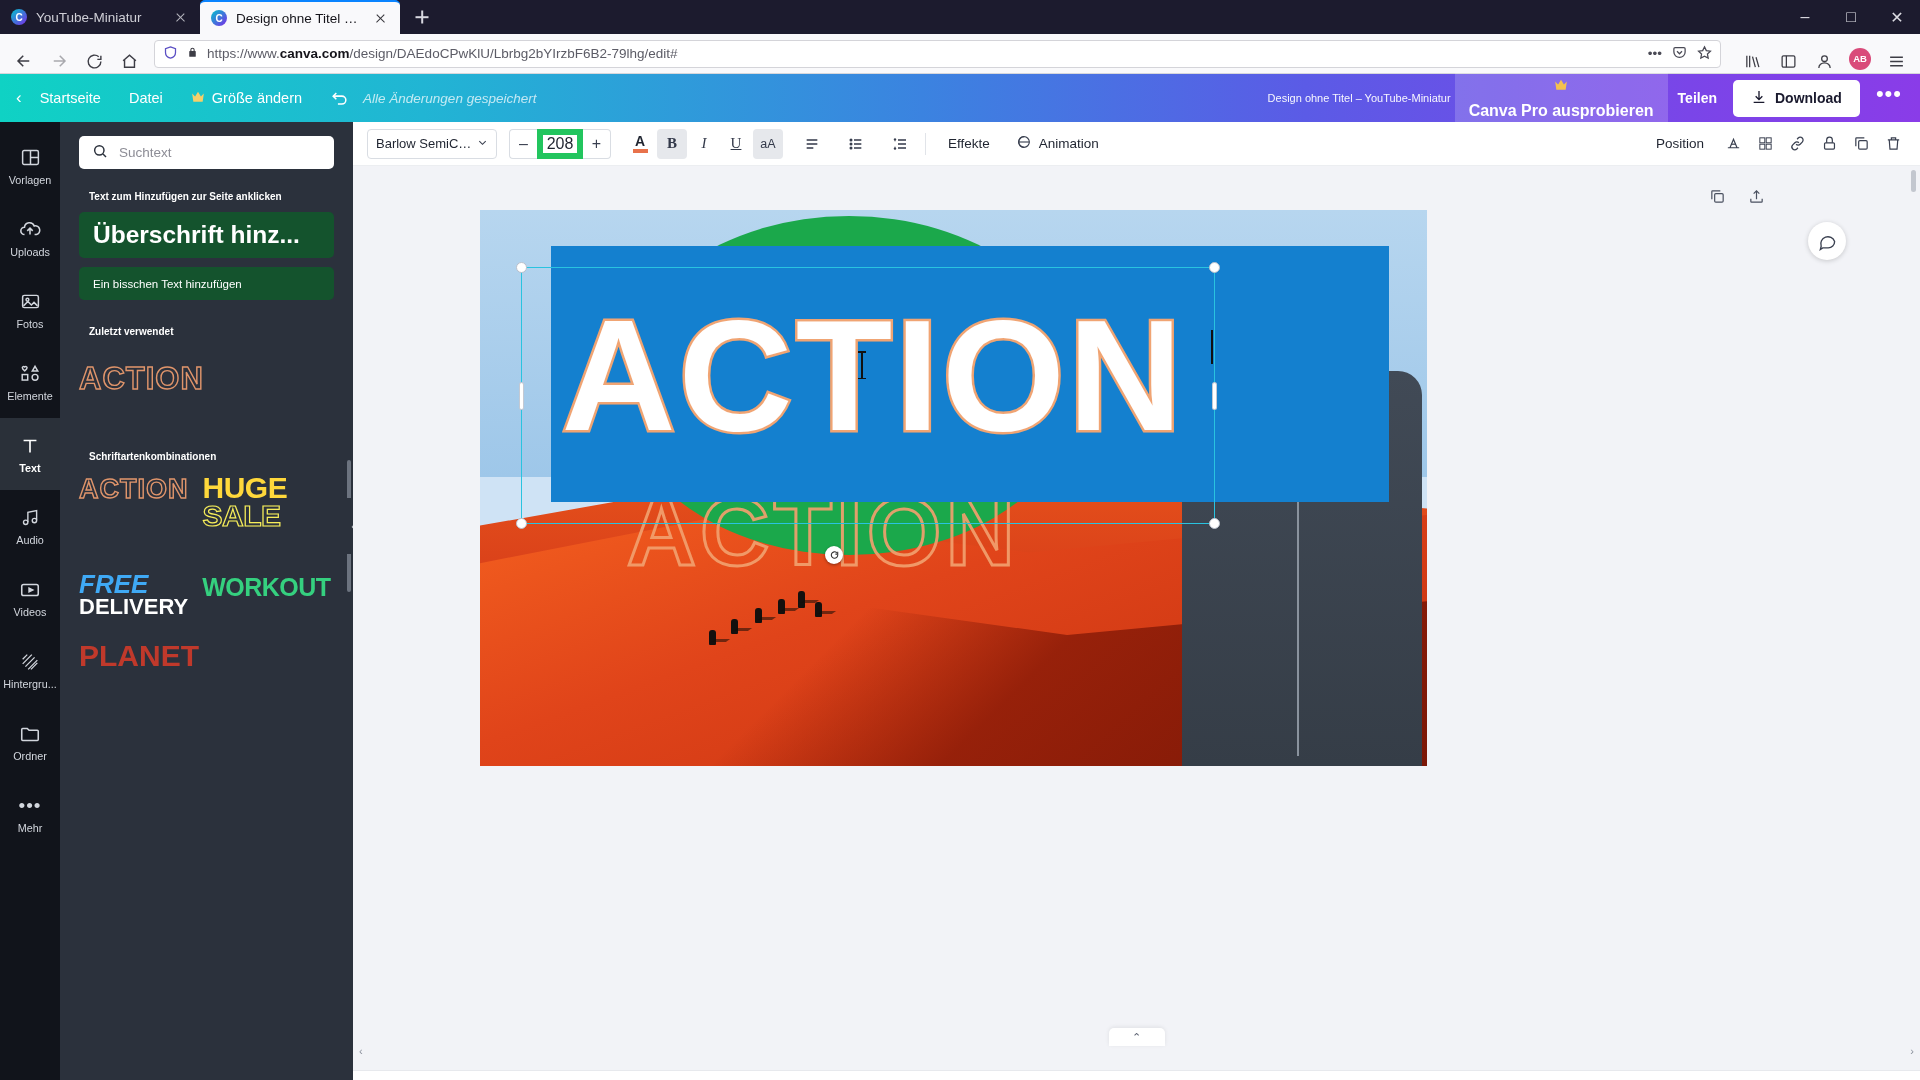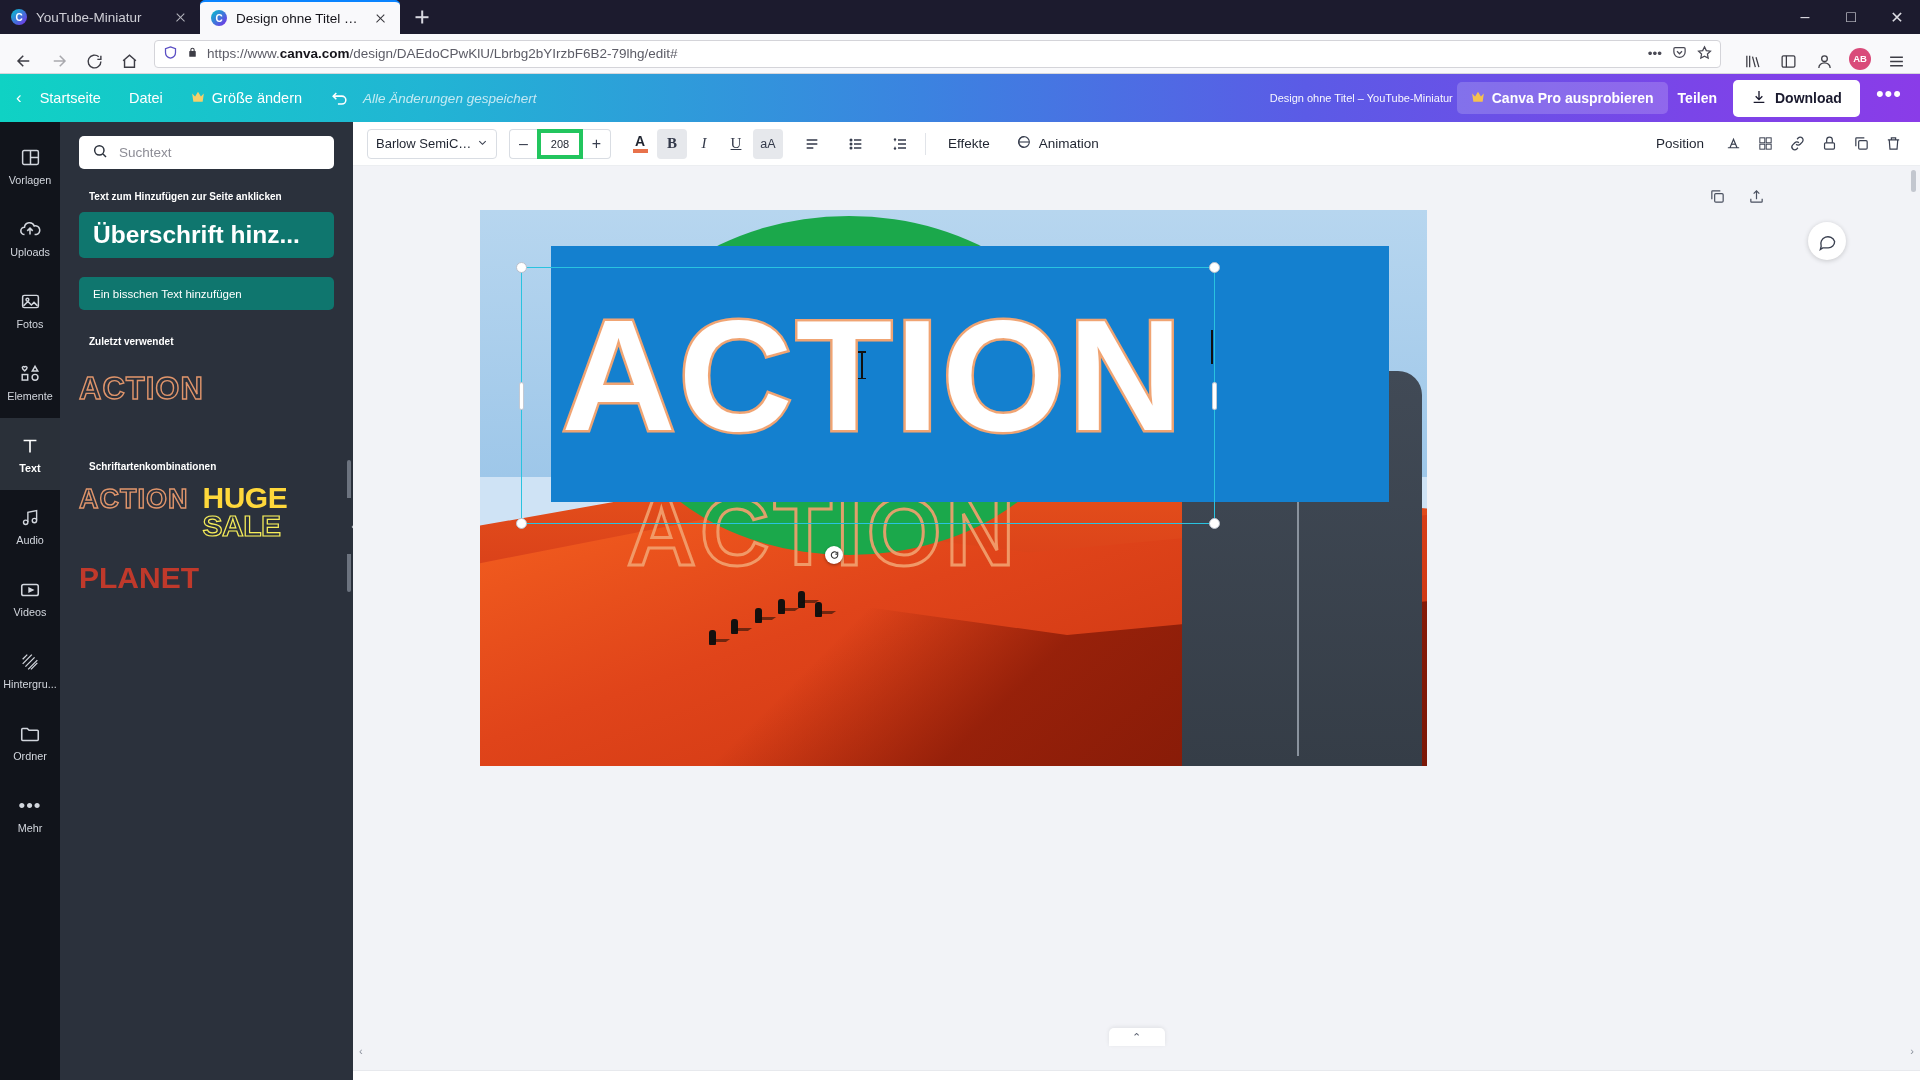--- a/index.html
+++ b/index.html
@@ -71,21 +71,21 @@
     background: linear-gradient(90deg,#0fd2c4 0%,#21b5d4 22%,#3b83e0 48%,#5b5be6 68%,#7a45e8 88%,#8a3ce8 100%);
     display:flex; align-items:center; color:#fff; font-size:14.5px;
   }
   .hdr-item { display:flex; align-items:center; gap:7px; padding:7px 14px; border-radius:4px; }
   #hdr-back { padding-left:16px; padding-right:4px; font-size:17px; }
   #hdr-saved { opacity:.72; font-style:italic; font-size:13.5px; }
   #hdr-spacer { flex:1; }
   #hdr-doc-title { opacity:.95; font-size:11px; padding-right:4px;}
   #btn-pro {
     background:rgba(255,255,255,.18); border-radius:5px; padding:8px 14px;
-    font-weight:700; font-size:14px; display:flex; align-items:center; gap:7px;
+    font-weight:700; font-size:16px; display:flex; align-items:center; gap:7px;flex-direction:column;
   }
   #btn-share { padding:8px 10px; font-weight:700; font-size:14px; }
   #btn-download {
     background:#fff; color:#1a1a2e; font-weight:700; font-size:14px;
     padding:9px 18px; border-radius:5px; display:flex; align-items:center; gap:8px;
     margin:0 6px;
   }
   #btn-more { font-size:22px; padding:0 18px 8px 10px; letter-spacing:1px;}
 
   
@@ -101,21 +101,21 @@
   .rail-ic { width:22px; height:22px; display:flex; align-items:center; justify-content:center; }
   .rail-label { line-height:1; }
 
   
   #panel { width:293px; flex:0 0 293px; background:#2b313c; position:relative; padding:14px 19px 0 19px; overflow:hidden;}
   #search-box {
     height:33px; background:#fff; border-radius:5px; display:flex; align-items:center;
     gap:11px; padding:0 13px; font-size:13.5px; color:#8d8d96;
   }
   .panel-h { color:#fff; font-weight:700; font-size:10px; margin:22px 0 10px 10px; }
-  .txt-btn { background:#0f766e; border-radius:5px; color:#fff; margin-bottom:19px; }
+  .txt-btn { background:#14532d; border-radius:5px; color:#fff; margin-bottom:9px; }
   #txt-heading { height:46px; display:flex; align-items:center; padding:0 14px; font-size:24.5px; font-weight:700;}
   #txt-sub { height:39px; display:flex; align-items:center; padding:0 14px; font-size:15.5px;}
   #txt-body { height:33px; display:flex; align-items:center; padding:0 14px; font-size:11.5px;}
 
   .recent-card { padding:14px 0 6px 0; }
   .outline-action {
     font-size:31px; font-weight:800; letter-spacing:1px;
     color:transparent; -webkit-text-stroke:1.4px #e0956b;
     font-family:"Liberation Sans", sans-serif;
   }
@@ -144,22 +144,22 @@
   #font-select {
     width:130px; height:30px; border:1px solid #d9dde3; border-radius:4px;
     display:flex; align-items:center; padding:0 8px; font-size:13px; color:#1f2430; gap:4px;
   }
   #font-select .fname { flex:1; overflow:hidden; white-space:nowrap; text-overflow:ellipsis;}
   #size-group { display:flex; align-items:center; margin-left:10px; }
   .sz-btn { width:28px; height:30px; display:flex; align-items:center; justify-content:center;
             border:1px solid #d9dde3; font-size:16px; color:#3a4050; }
   .sz-btn.minus { border-radius:4px 0 0 4px; border-right:none; }
   .sz-btn.plus  { border-radius:0 4px 4px 0; border-left:none; }
-  #sz-val { width:46px; height:30px; border:4px solid #22c55e; display:flex;
-            align-items:center; justify-content:center; font-size:11px; color:#1f2430; }
+  #sz-val { width:46px; height:30px; border:6px solid #22c55e; display:flex;
+            align-items:center; justify-content:center; font-size:16px; color:#1f2430; }
   .tb-btn { width:30px; height:30px; display:flex; align-items:center; justify-content:center;
             border-radius:4px; color:#33394a; font-size:15px; }
   .tb-btn.on { background:#e6e8ec; }
   .tb-gap { width:10px; }
   .tb-sep { width:1px; height:22px; background:#e1e4e9; margin:0 8px; }
   #btn-effects, #btn-anim { padding:0 12px; height:30px; display:flex; align-items:center;
       gap:7px; border-radius:4px; font-size:13.5px; color:#1f2430; }
   #btn-position { margin-left:auto; padding:0 12px; height:30px; display:flex; align-items:center;
       border-radius:4px; font-size:13.5px; color:#1f2430; }
   .tb-right { width:30px; height:30px; display:flex; align-items:center; justify-content:center;
@@ -532,20 +532,27 @@
     <div class="panel-h" style="margin-top:48px">Schriftartenkombinationen</div>
 
     <div class="combo-row">
       <div class="outline-action" style="font-size:27px;">ACTION</div>
       <div class="combo-yellow">
         <div>HUGE</div>
         <div class="l2">SALE</div>
       </div>
     </div>
 
+    <div class="combo-row" style="margin-top:44px;">
+      <div class="combo-blue">
+        <div>FREE</div>
+        <div style="color:#fff;font-style:normal;font-size:22px;">DELIVERY</div>
+      </div>
+      <div class="combo-green">WORKOUT</div>
+    </div>
 
     <div class="combo-row" style="margin-top:22px;">
       <div style="font-size:30px;font-weight:800;color:#c0392b;">PLANET</div>
     </div>
 
     <div id="panel-scroll"></div>
     <div id="panel-collapse">‹</div>
   </div>
 
   <div id="editor">

